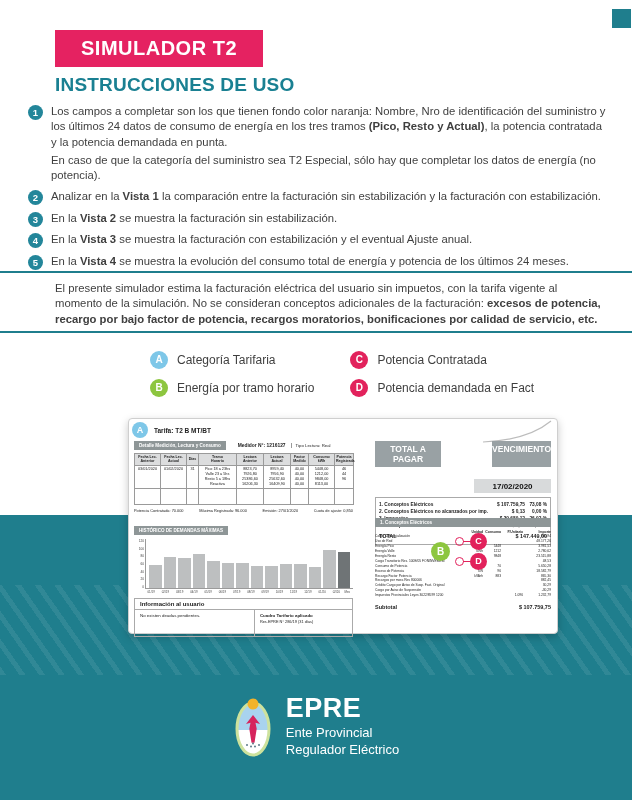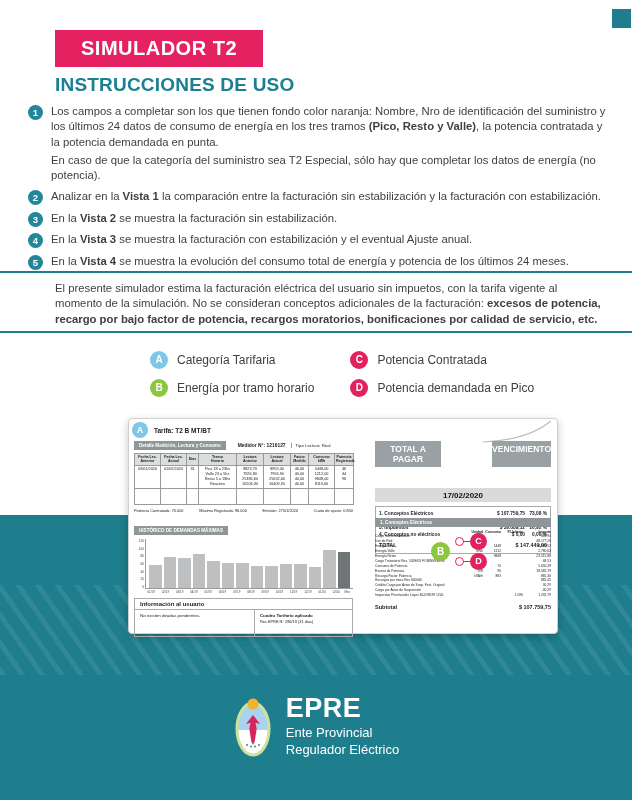--- a/index.html
+++ b/index.html
@@ -58,21 +58,21 @@
   table.medicion th, table.medicion td{border:1px solid #9a9a9a; padding:1px; text-align:center; color:#222;}
   table.medicion th{background:#dcddde; font-size:3.6px; font-weight:bold; white-space:pre-line; line-height:1.25;}
   table.medicion td{font-size:3.8px; white-space:pre-line; line-height:1.35; vertical-align:top;}
   tr.empty-row td{height:13px;}
   .tabla-footer{display:flex; justify-content:space-between; margin-top:3px; font-size:3.9px; color:#222;}
 
   .inv-right{position:absolute; left:246px; top:22px; width:176px;}
   .pay-bars{display:flex; gap:3px;}
   .pay-bar{background:#99a1a4; color:#fff; font-weight:bold; font-size:8.5px; text-align:center; padding:3px 0;}
   .pay-bar.total{flex:1.25;} .pay-bar.venc{flex:1;margin-left:48px;}
-  .venc-date-row{display:flex; gap:3px; margin-top:18px;flex-direction:column;}
+  .venc-date-row{display:flex; gap:3px; margin-top:12px;}
   .venc-spacer{flex:1.25;}
   .venc-date{flex:1; background:#d8dadb; color:#111; font-weight:bold; font-size:8px; text-align:center; padding:2.5px 0;}
   .resumen{border:1px solid #aaa; margin-top:4px; padding:4px 3px 3px;}
   .res-row{display:flex; font-size:4.8px; margin-bottom:2px; color:#222;}
   .res-label{flex:1; font-weight:bold; white-space:nowrap; overflow:hidden;}
   .res-imp{width:36px; text-align:right; font-weight:bold;}
   .res-pct{width:22px; text-align:right; font-weight:bold;}
   .res-total{margin-top:5px; font-size:5.4px;}
 
   .inv-left2{position:absolute; left:5px; top:99px; width:219px;}
@@ -122,21 +122,21 @@
 <div class="page">
 
   <div class="corner-square"></div>
 
   <div class="banner">SIMULADOR T2</div>
   <h1 class="heading">INSTRUCCIONES DE USO</h1>
 
   <div class="instructions">
     <div class="inst-item">
       <span class="num-circle">1</span>
-      <span class="inst-text">Los campos a completar son los que tienen fondo color naranja: Nombre, Nro de identificación del suministro y los últimos 24 datos de consumo de energía en los tres tramos <b>(Pico, Resto y Valle)</b>, la potencia contratada y la potencia demandada en punta.</span>
+      <span class="inst-text">Los campos a completar son los que tienen fondo color naranja: Nombre, Nro de identificación del suministro y los últimos 24 datos de consumo de energía en los tres tramos <b>(Pico, Resto y Actual)</b>, la potencia contratada y la potencia demandada en punta.</span>
     </div>
     <div class="inst-extra">En caso de que la categoría del suministro sea T2 Especial, sólo hay que completar los datos de energía (no potencia).</div>
     <div class="inst-item">
       <span class="num-circle">2</span>
       <span class="inst-text">Analizar en la <b>Vista 1</b> la comparación entre la facturación sin estabilización y la facturación con estabilización.</span>
     </div>
     <div class="inst-item">
       <span class="num-circle">3</span>
       <span class="inst-text">En la <b>Vista 2</b> se muestra la facturación sin estabilización.</span>
     </div>
@@ -165,21 +165,21 @@
         <span>Energía por tramo horario</span>
       </div>
     </div>
     <div class="legend-col">
       <div class="legend-item">
         <span class="legend-dot" style="background:#e2225c">C</span>
         <span>Potencia Contratada</span>
       </div>
       <div class="legend-item">
         <span class="legend-dot" style="background:#e2225c">D</span>
-        <span>Potencia demandada en Pico</span>
+        <span>Potencia demandada en Fact</span>
       </div>
     </div>
   </div>
 
   <div class="teal-section">
     <div class="stripes"></div>
   </div>
 
   <div class="invoice">
     <span class="inv-a-circle">A</span>

